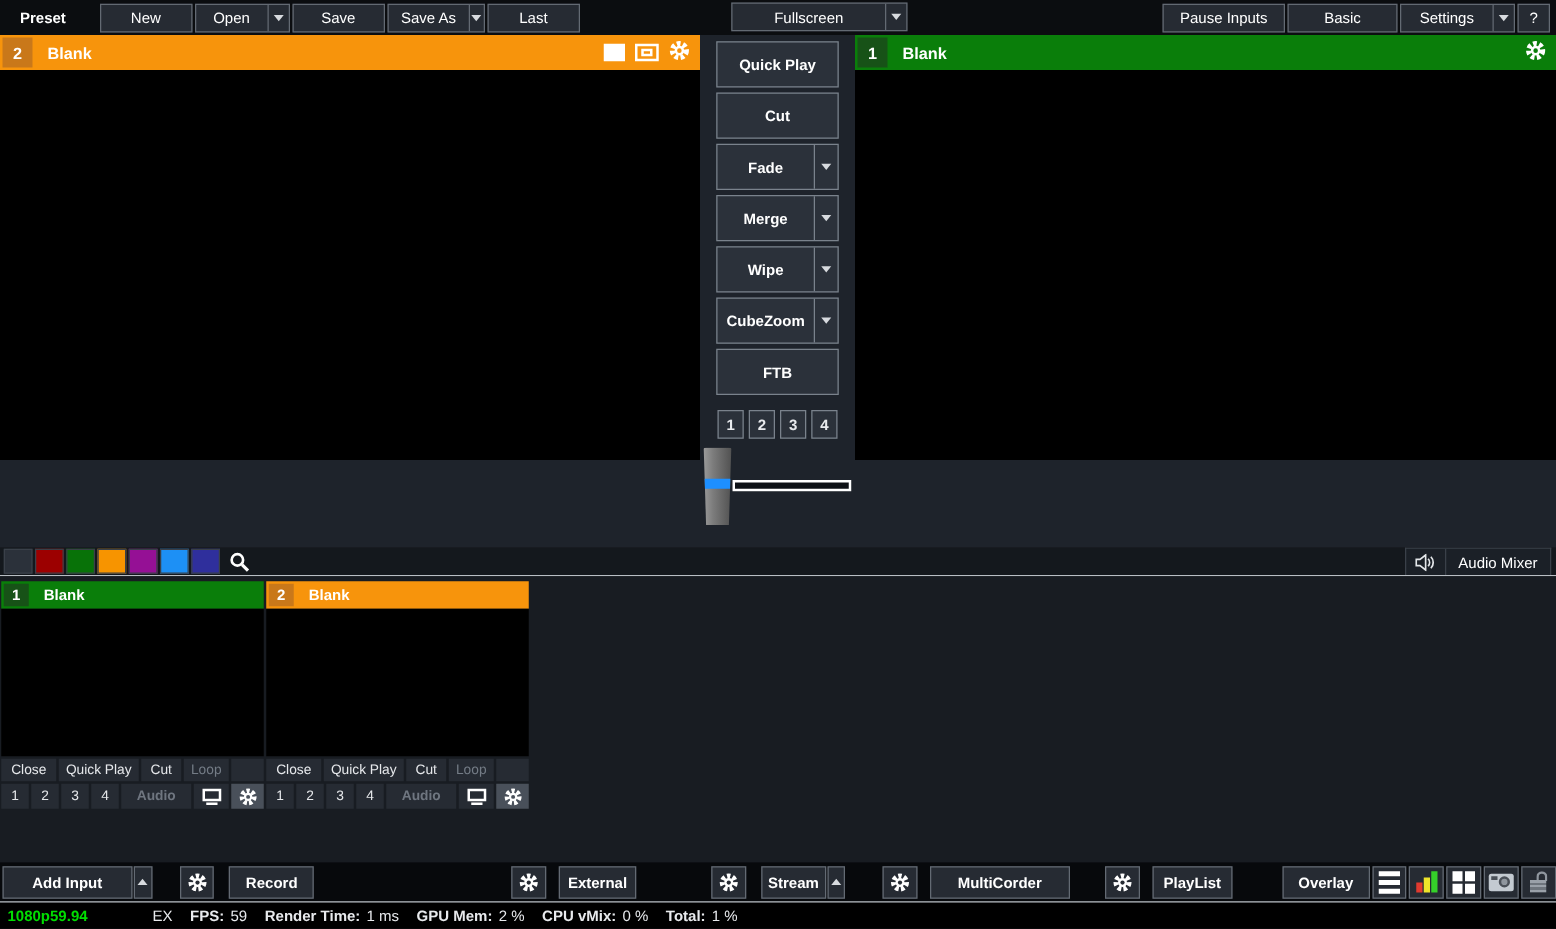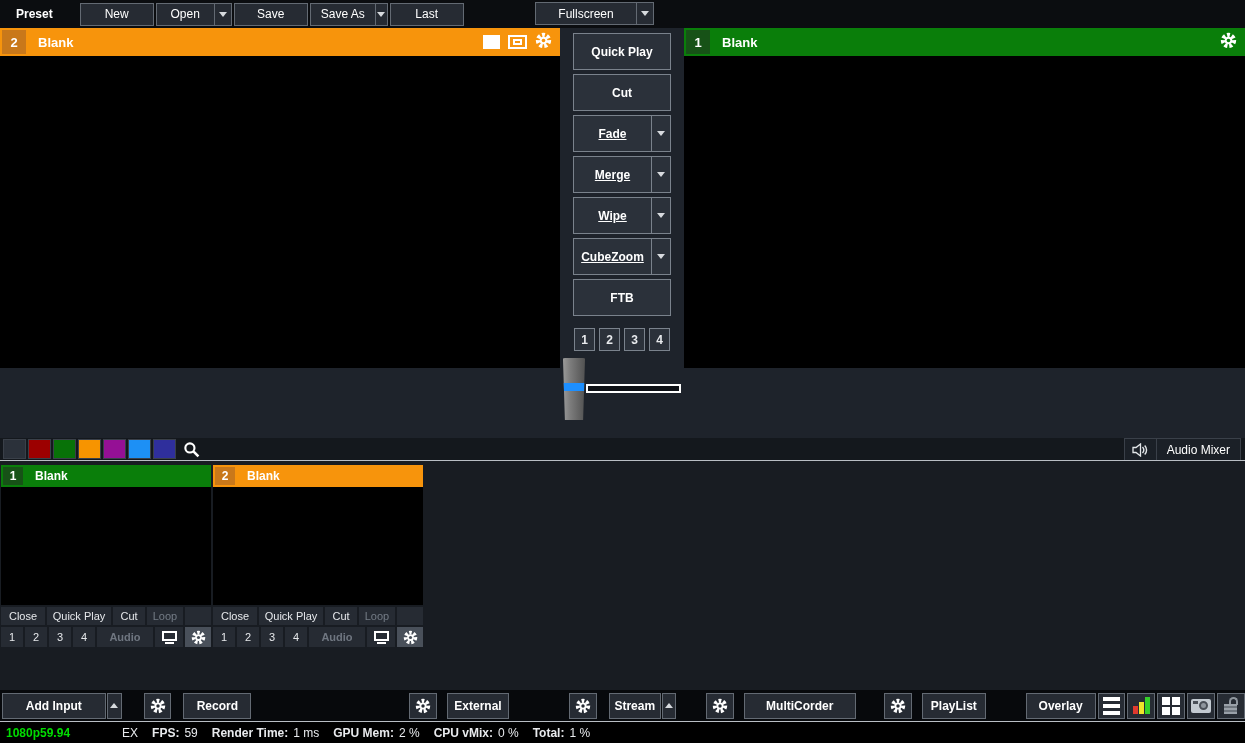--- a/index.html
+++ b/index.html
@@ -34,21 +34,21 @@
 
   
   .topbar {
     height:28px; background:#0B0D10; display:flex; align-items:center; position:relative; z-index:5;
   }
   .preset-label { color:#fff; font-weight:bold; font-size:12px; margin:0 26px 0 16px; }
   .topbar-right { margin-left:auto; display:flex; align-items:center; margin-right:4px; }
   .w-new{width:74px}.w-save{width:74px}.w-last{width:74px}
   .w-open{width:76px}.w-saveas{width:78px}
   .w-pause{width:98px}.w-basic{width:88px}.w-settings{width:92px}.w-help{width:26px;padding:0}
-  .fullscreen-btn { position:absolute; left:535px; top:2px; width:119px; height:23px; margin:0; }
+  .fullscreen-btn { position:absolute; left:585px; top:2px; width:141px; height:23px; margin:0; }
 
   
   .main-row { display:flex; height:340px; }
   .pv { display:flex; flex-direction:column; }
   .pv-left { width:560px; }
   .pv-right { width:561px; }
   .center-col { width:124px; background:#1E232B; display:flex; flex-direction:column; align-items:center; }
   .pv-header { height:28px; display:flex; align-items:center; color:#fff; font-weight:bold; font-size:13px; }
   .pv-header.orange { background:#F7940C; }
   .pv-header.green  { background:#0A7E0A; }
@@ -67,21 +67,21 @@
   .ic-monitor-frame .inner { width:9px; height:6px; border:2px solid #fff; }
 
   
   .tbtn {
     width:98px; height:37px; margin-top:4px; background:#2B313A; border:1px solid #7A828C;
     color:#fff; font-weight:bold; font-size:12px; display:flex; align-items:center; justify-content:center;
     position:relative; cursor:pointer;
   }
   .tbtn.first { margin-top:5px; }
   .tbtn .t-lbl { flex:1; text-align:center; }
-  .tbtn.has-arrow .t-lbl { padding-left:0; padding-right:0;text-decoration:underline; }
+  .tbtn.has-arrow .t-lbl { padding-left:0; padding-right:0; }
   .tbtn .t-arr { width:19px; align-self:stretch; border-left:1px solid #7A828C; display:flex; align-items:center; justify-content:center; }
   .mini-row { display:flex; gap:4px; margin-top:12px; }
   .mini-btn { width:21px; height:23px; background:#2B313A; border:1px solid #7A828C; color:#E8EAED;
     font-weight:bold; font-size:12px; display:flex; align-items:center; justify-content:center; cursor:pointer; }
 
   
   .tbar-strip { height:70px; background:#1E232B; position:relative; }
   .tbar-handle {
     position:absolute; left:562px; top:-10px; width:24px; height:62px; z-index:6;
     background:linear-gradient(90deg,#9E9E9E 0,#7C7C7C 35%,#4F4F4F 100%);
@@ -182,20 +182,37 @@
       <span>Last</span>
     </div>
 
   <div class="btn btn-split fullscreen-btn">
     <span class="lbl">Fullscreen</span>
     <span class="arr">
         <span class="caret-d"></span>
       </span>
   </div>
 
+  <div class="topbar-right">
+    <div class="btn w-pause">
+        <span>Pause Inputs</span>
+      </div>
+    <div class="btn w-basic">
+        <span>Basic</span>
+      </div>
+    <div class="btn btn-split w-settings">
+      <span class="lbl">Settings</span>
+      <span class="arr">
+          <span class="caret-d"></span>
+        </span>
+    </div>
+    <div class="btn w-help">
+        <span>?</span>
+      </div>
+  </div>
 </div>
 
 <div class="main-row">
 
   <div class="pv pv-left">
     <div class="pv-header orange">
       <span class="num-box">2</span>
       <span class="pv-title">Blank</span>
       <span class="pv-icons">
         <span class="ic-colorbars"><span class="stripes"></span></span>

